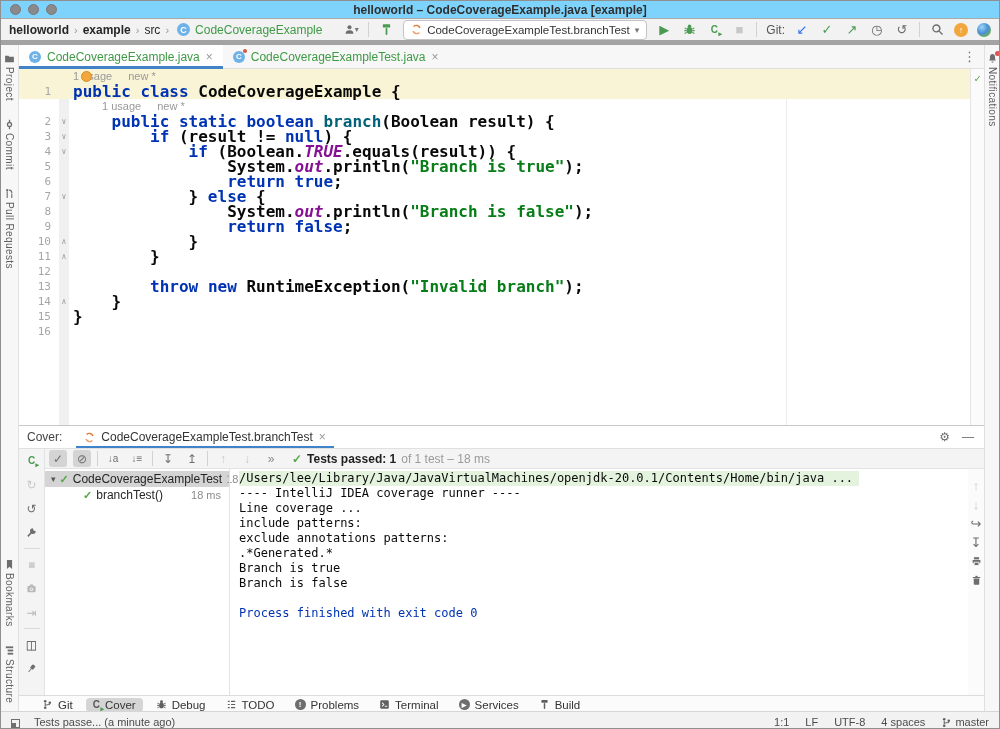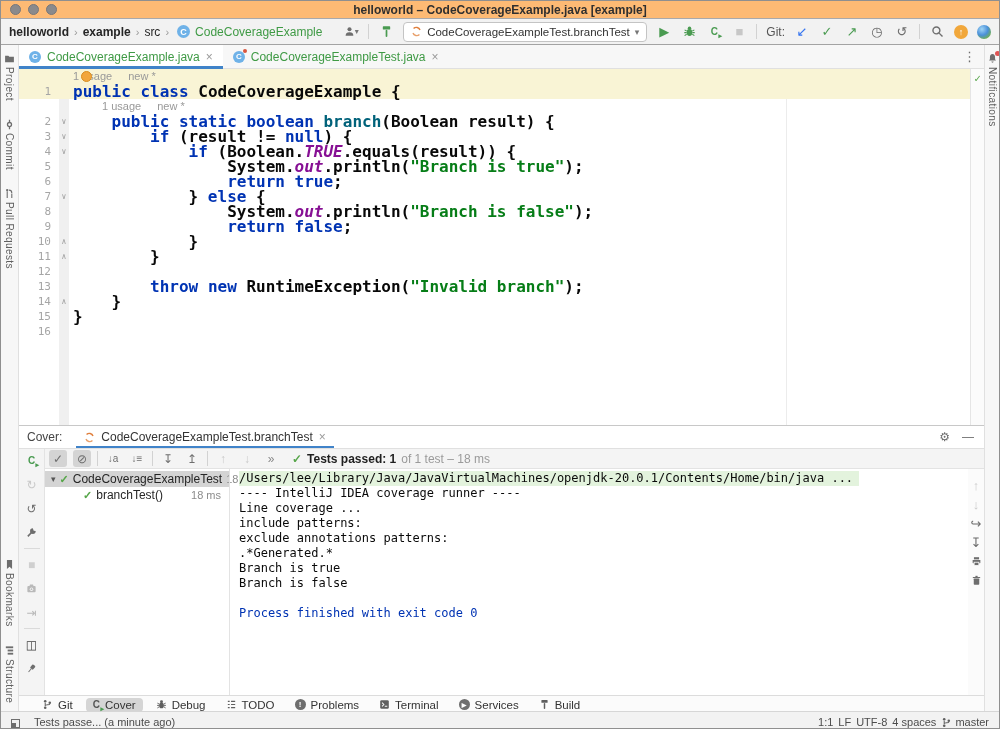--- a/index.html
+++ b/index.html
@@ -1,24 +1,24 @@
 <!DOCTYPE html>
 <html><head>
 <meta charset="utf-8">
 <style>
   *{box-sizing:border-box;margin:0;padding:0}
   html,body{background:#e8e8e8}
   .window{width:1000px;height:729px;display:flex;flex-direction:column;font-family:"Liberation Sans",sans-serif;background:#fff;border:1px solid #8f8f8f;overflow:hidden}
   
-  .titlebar{height:18px;background:#fdba74;position:relative;display:flex;align-items:center;flex:none;border-bottom:1px solid #a9a9ab}
+  .titlebar{height:18px;background:#7dd3fc;position:relative;display:flex;align-items:center;flex:none;border-bottom:1px solid #a9a9ab}
   .lights{display:flex;gap:7px;padding-left:9px}
   .light{width:11px;height:11px;border-radius:50%;background:#8a8a8c;border:1px solid #77777a}
   .title{position:absolute;left:0;right:0;text-align:center;font-size:12px;font-weight:bold;color:#2f2f2f}
   
-  .toolbar{height:26px;flex:none;background:#f2f2f2;border-bottom:1px solid #a3a3a3;display:flex;align-items:center;padding:0 8px;font-size:12px;color:#333}
+  .toolbar{height:26px;flex:none;background:#f2f2f2;border-bottom:5px solid #a3a3a3;display:flex;align-items:center;padding:0 8px;font-size:12px;color:#333}
   .breadcrumbs{display:flex;align-items:center;gap:5px}
   .bc{color:#262626;cursor:default}
   .bc.bold{font-weight:bold}
   .bc-sep{color:#9a9a9a;font-size:11px}
   .bc.green{color:#3f9a45}
   .class-icon{width:13px;height:13px;border-radius:50%;background:#6fb2e8;color:#fff;font-size:9px;font-weight:bold;display:inline-flex;align-items:center;justify-content:center;margin-left:3px}
   .toolbar-right{margin-left:auto;display:flex;align-items:center;gap:9px}
   .tb-sep{width:1px;height:15px;background:#d2d2d2}
   .ibtn{display:inline-flex;align-items:center;justify-content:center;min-width:16px;height:18px;color:#6e6e6e;font-size:13px;cursor:default}
   .ibtn.green{color:#4a9b51}
@@ -113,21 +113,21 @@
   .bb-item.active{background:#d5d5d5}
   .bb-ico{color:#5f5f5f;display:flex;align-items:center}
   .covicon{position:relative;font-size:10px;font-weight:bold;color:#555;line-height:1}
   .covicon::after{content:"▸";position:absolute;right:-4px;bottom:-2px;font-size:7px;color:#4a9b51}
   .covicon.green{color:#4a9b51}
   .mini-circle{width:11px;height:11px;border-radius:50%;background:#6e6e6e;color:#fff;font-size:8px;font-weight:bold;display:flex;align-items:center;justify-content:center}
   
   .statusbar{height:17px;flex:none;background:#f2f2f2;border-top:1px solid #d6d6d6;display:flex;align-items:flex-end;font-size:11px;color:#4c4c4c;padding:0 10px}
   .sb-toggle{width:9px;height:9px;border:1px solid #6e6e6e;margin-right:14px;position:relative}
   .sb-toggle::after{content:"";position:absolute;left:0;bottom:0;width:4px;height:4px;background:#6e6e6e}
-  .sb-right{margin-left:auto;display:flex;align-items:center;gap:5px}
+  .sb-right{margin-left:auto;display:flex;align-items:center;gap:16px}
   .sb-seg{cursor:default}
   .sb-branch{display:flex;align-items:center;gap:3px}
   svg{display:block}
 </style>
 </head>
 <body>
 
 <svg width="0" height="0" style="position:absolute">
   <defs>
     <symbol id="i-search" viewBox="0 0 12 12">

